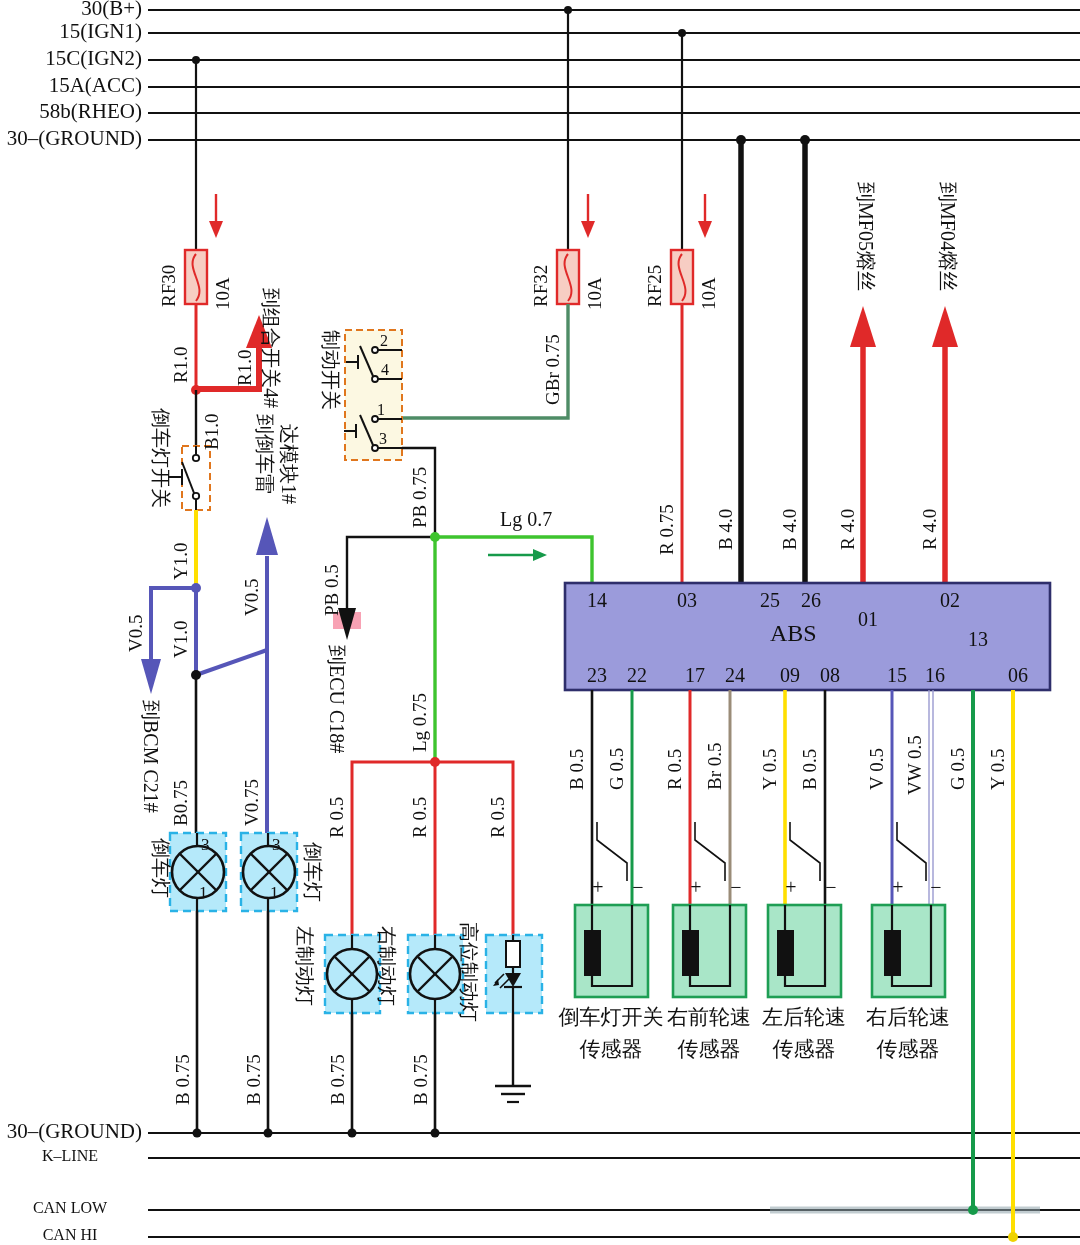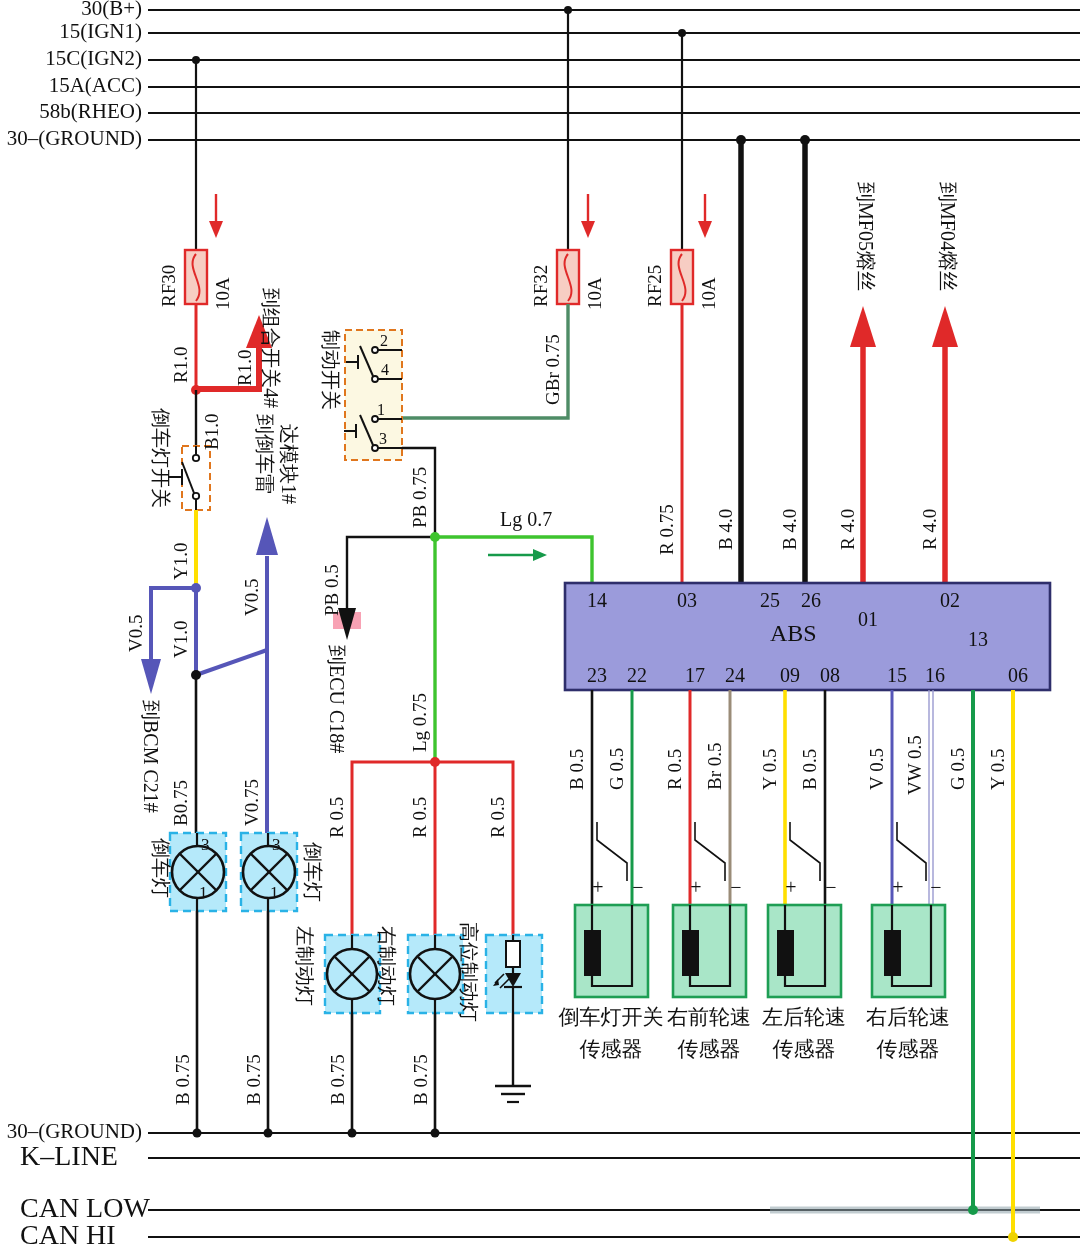--- a/index.html
+++ b/index.html
@@ -1,21 +1,21 @@
 <!DOCTYPE html>
 <html><head>
 <meta charset="utf-8">
 <style>
   html,body{margin:0;padding:0;background:#fff;}
   #stage{position:relative;width:1080px;height:1245px;background:#fff;overflow:hidden;
          font-family:"Liberation Serif","DejaVu Sans",serif;color:#111;}
   #gfx{position:absolute;left:0;top:0;}
   .t{position:absolute;white-space:nowrap;color:#111;line-height:22px;}
   .rail{font-size:21px;width:142px;text-align:right;}
-  .railc{font-size:28px;width:140px;margin-left:20px;}
+  .railc{font-size:16px;width:140px;text-align:center;}
   .vccw{transform-origin:0 0;transform:rotate(-90deg);font-size:19px;height:22px;}
   .vcw{transform-origin:0 0;transform:rotate(90deg);font-size:20px;height:22px;}
   .pin{font-size:20px;width:36px;text-align:center;}
   .spin{font-size:16px;}
   .lpin{font-size:17px;}
   .pm{font-size:20px;width:16px;text-align:center;}
   .sname{font-size:21px;width:120px;text-align:center;}
   .hl{font-size:20px;}
 </style>
 </head>

